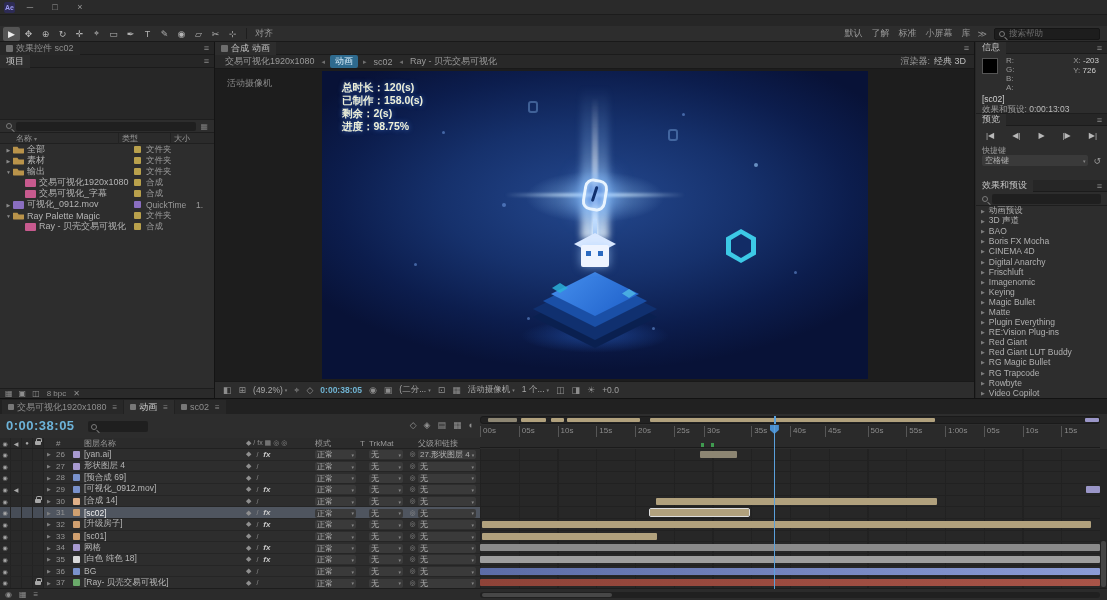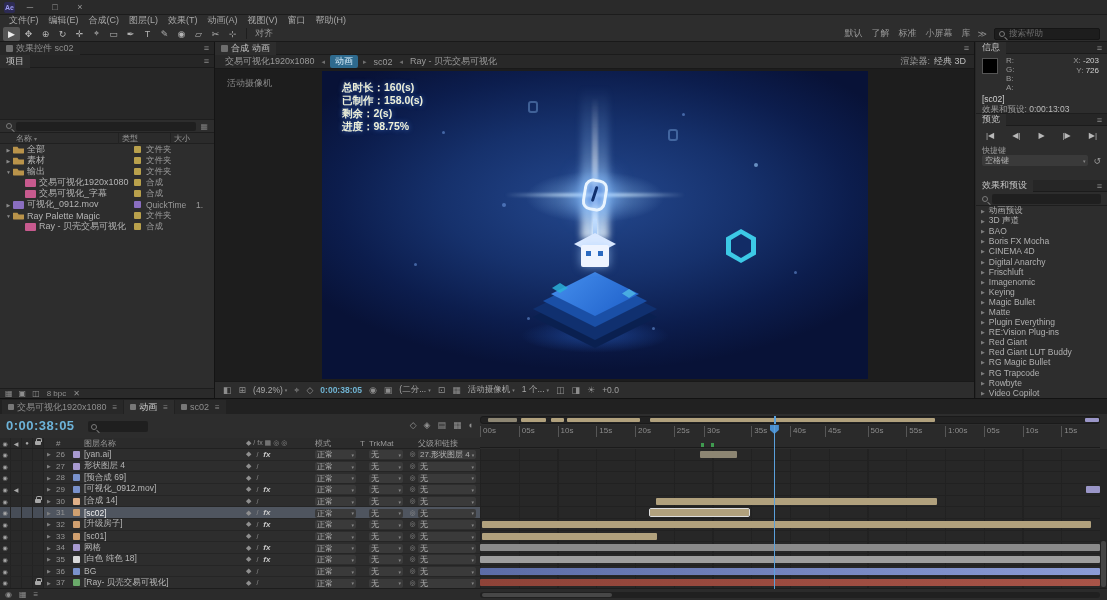--- a/index.html
+++ b/index.html
@@ -103,21 +103,21 @@
 .vcaret{font-size:5px;color:#808080}
 .vtime{color:#6fb3d2;font-weight:bold}
 .vlabel{color:#a0a0a0}
 
 #right{position:absolute;left:976px;top:0;width:131px;height:356px;background:#2d2d2d}
 .rtabrow{position:absolute;left:0;right:0;height:12px;background:#262626;border-bottom:1px solid #1b1b1b;display:flex;align-items:center}
 .rtab{padding:0 6px;height:12px;display:flex;align-items:center;background:#2d2d2d;color:#c4c4c4;font-size:9px}
 #infobody{position:absolute;top:12px;left:0;right:0;height:60px;border-bottom:1px solid #1e1e1e}
 .swatch{position:absolute;left:6px;top:4px;width:16px;height:16px;background:#000;border:1px solid #555}
 .chan{position:absolute;left:30px;top:2px;font-size:8px;color:#9a9a9a;line-height:9px}
-.xy{position:absolute;right:8px;top:2px;font-size:8px;line-height:10px;text-align:right}
+.xy{position:absolute;right:8px;top:2px;font-size:8px;line-height:10px;text-align:left}
 .xy .lab{color:#9a9a9a}
 .xy .val{color:#cfcfcf}
 .src{position:absolute;left:6px;top:40px;font-size:8.5px;color:#cfcfcf}
 .dur{position:absolute;left:6px;top:50px;font-size:8.5px;color:#9a9a9a}
 .dur .val{color:#bdbdbd}
 #prevtab{top:72px}
 #transport{position:absolute;top:86px;left:0;right:0;height:14px;display:flex;align-items:center;justify-content:space-between;padding:0 10px}
 .pbtn{color:#b8b8b8;font-size:8px}
 .shortcut-label{position:absolute;top:103px;left:6px;font-size:8px;color:#9a9a9a}
 .shortcut-row{position:absolute;top:113px;left:6px;right:6px;display:flex;align-items:center;gap:5px}
@@ -192,31 +192,20 @@
 
 <div id="root">
 
   <div id="titlebar">
     <span class="logo">Ae</span>
     <span class="winbtn">─</span>
     <span class="winbtn">□</span>
     <span class="winbtn">×</span>
   </div>
 
-  <div id="menubar">
-      <span class="menu-item">文件(F)</span>
-      <span class="menu-item">编辑(E)</span>
-      <span class="menu-item">合成(C)</span>
-      <span class="menu-item">图层(L)</span>
-      <span class="menu-item">效果(T)</span>
-      <span class="menu-item">动画(A)</span>
-      <span class="menu-item">视图(V)</span>
-      <span class="menu-item">窗口</span>
-      <span class="menu-item">帮助(H)</span>
-    </div>
 
   <div id="toolbar">
     <div id="tools">
         <span class="tool active">▶</span>
         <span class="tool">✥</span>
         <span class="tool">⊕</span>
         <span class="tool">↻</span>
         <span class="tool">✛</span>
         <span class="tool">⌖</span>
         <span class="tool">▭</span>
@@ -399,21 +388,21 @@
           <span class="pdot" style="left:180px;top:132px;width:4px;height:4px"></span>
           <span class="pdot" style="left:92px;top:192px;width:3px;height:3px"></span>
           <span class="pdot" style="left:432px;top:92px;width:4px;height:4px;background:rgba(160,210,255,.6)"></span>
           <span class="pdot" style="left:472px;top:200px;width:3px;height:3px"></span>
           <span class="pdot" style="left:360px;top:42px;width:3px;height:3px"></span>
           <span class="pdot" style="left:205px;top:246px;width:3px;height:3px"></span>
           <span class="pdot" style="left:330px;top:256px;width:3px;height:3px"></span>
           <span class="mlock" style="left:206px;top:30px"></span>
           <span class="mlock" style="left:346px;top:58px"></span>
           <div class="ov">
-            <div class="ovl">总时长：160(s)</div>
+            <div class="ovl">总时长：120(s)</div>
             <div class="ovl">已制作：158.0(s)</div>
             <div class="ovl">剩余：2(s)</div>
             <div class="ovl">进度：98.75%</div>
           </div>
         </div>
       </div>
       <div id="vfooter">
           <span class="vicon">◧</span>
           <span class="vicon">⊞</span>
           <span class="vdd">(49.2%)<i class="vcaret">▾</i></span>

